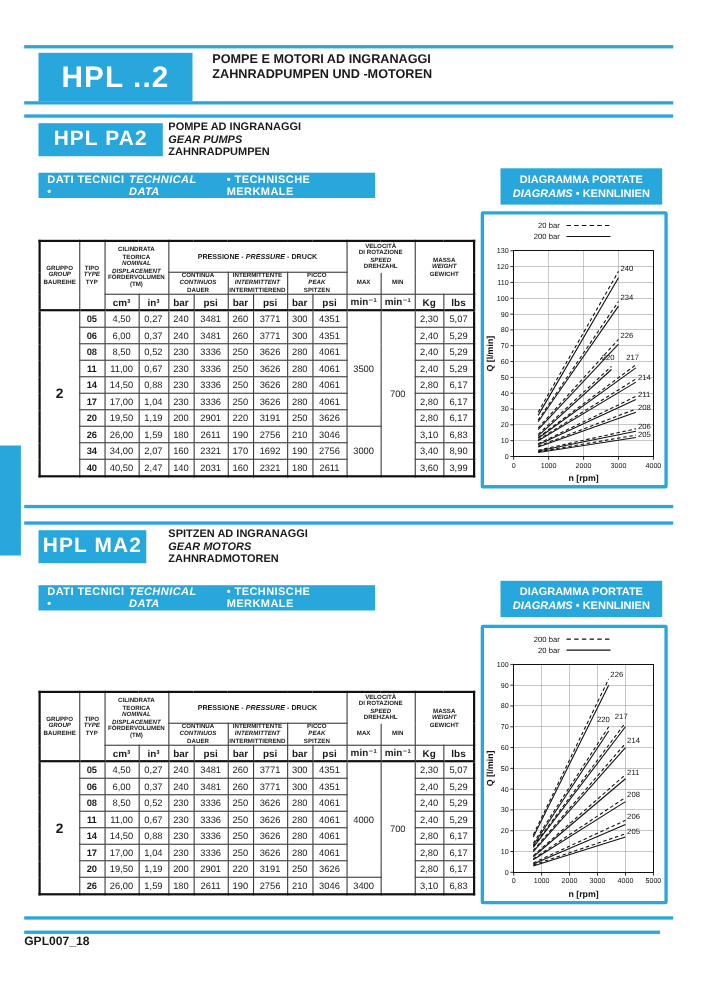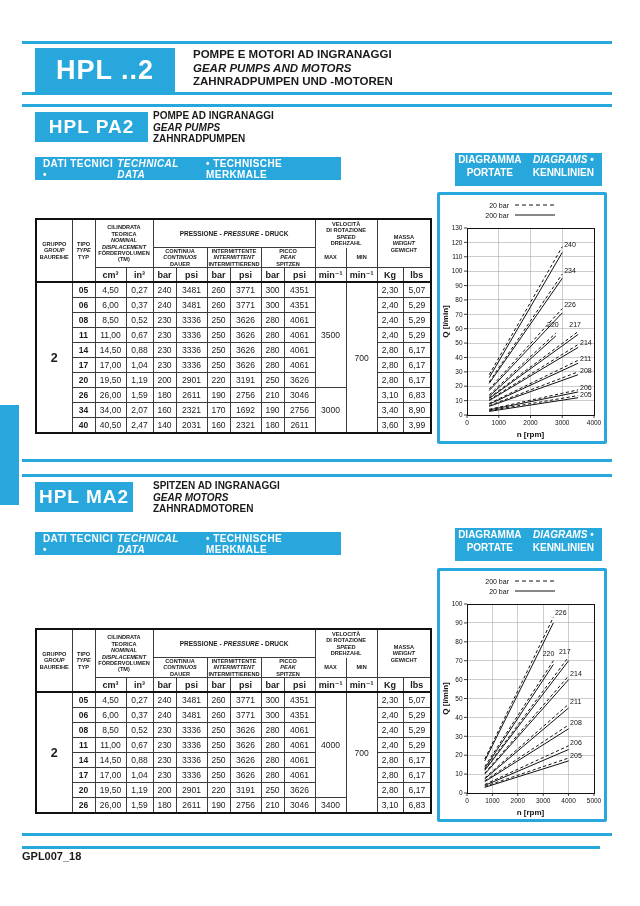--- a/index.html
+++ b/index.html
@@ -12,21 +12,21 @@
             display:flex;align-items:center;justify-content:center;letter-spacing:1px;}
   .modelbox.big{font-size:27px;}
   .modelbox.small{font-size:19px;}
   .titleblock{position:absolute;font-weight:bold;color:var(--ink);}
   .tb-big{font-size:11.5px;line-height:13.5px;}
   .tb-small{font-size:10px;line-height:11.5px;}
   .it{font-style:italic;}
   .techbar{position:absolute;background:var(--cyan);color:#fff;font-weight:bold;
            font-size:10px;display:flex;align-items:center;padding-left:8px;letter-spacing:.4px;}
   .diagbox{position:absolute;background:var(--cyan);color:#fff;font-weight:bold;font-size:10px;
-           line-height:13px;text-align:center;display:flex;flex-direction:row;justify-content:center;}
+           line-height:13px;text-align:center;display:flex;flex-direction:column;justify-content:center;}
   .chartbox{position:absolute;border:3px solid var(--cyan);background:#fff;border-radius:2px;}
   .sidetab{position:absolute;background:var(--cyan);}
   .footcode{position:absolute;font-weight:bold;font-size:11px;color:var(--ink);}
 
   table.data{position:absolute;border-collapse:collapse;table-layout:fixed;background:#fff;
              border:2px solid #111;}
   table.data th,table.data td{border:1px solid #3c3c3c;text-align:center;vertical-align:middle;
              padding:0 1px;color:var(--ink);overflow:hidden;}
   table.data th{font-weight:bold;}
   .h6{font-size:5.6px;line-height:6.4px;}
@@ -46,21 +46,20 @@
 </style>
 </head>
 <body>
 
 <div class="page">
 
   <div class="rule" style="left:22px;top:41px;width:590px;"></div>
   <div class="modelbox big" style="left:35px;top:48px;width:140px;height:44px;">HPL ..2</div>
   <div class="titleblock tb-big" style="left:193px;top:48px;">
       <div>POMPE E MOTORI AD INGRANAGGI</div>
-      <div class="it">GEAR PUMPS AND MOTORS</div>
       <div>ZAHNRADPUMPEN UND -MOTOREN</div>
     </div>
   <div class="rule" style="left:22px;top:92px;width:590px;"></div>
   <div class="rule" style="left:22px;top:104px;width:590px;"></div>
 
   <div class="modelbox small" style="left:35px;top:112px;width:113px;height:30px;">HPL PA2</div>
   <div class="titleblock tb-small" style="left:153px;top:110px;">
       <div>POMPE AD INGRANAGGI</div>
       <div class="it">GEAR PUMPS</div>
       <div>ZAHNRADPUMPEN</div>

